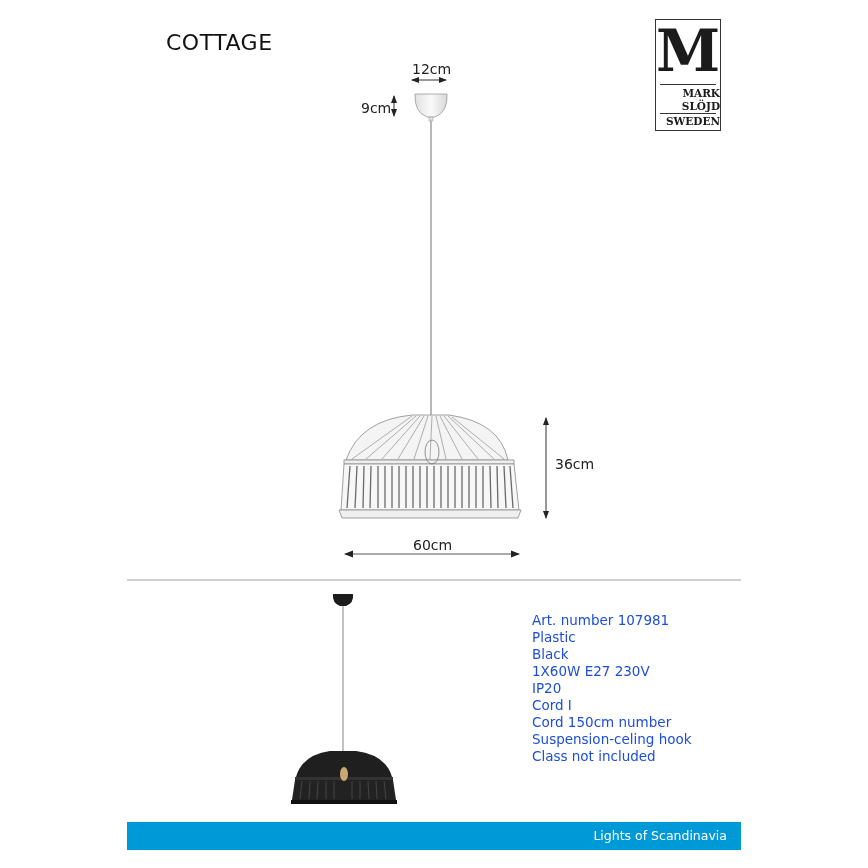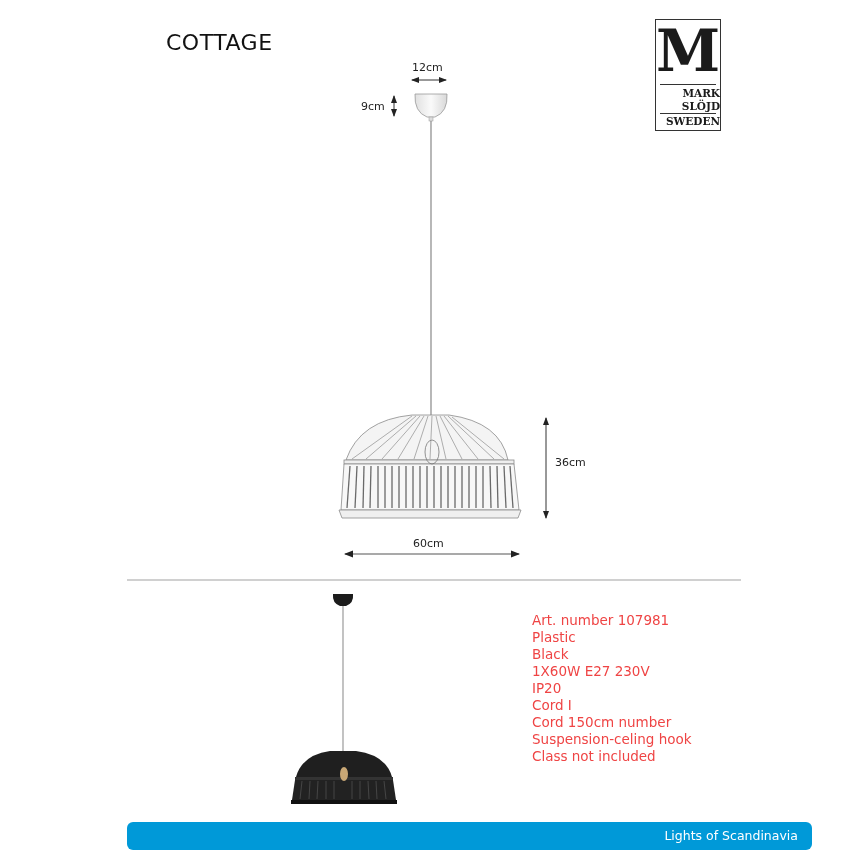--- a/index.html
+++ b/index.html
@@ -1,30 +1,30 @@
 <!DOCTYPE html>
 <html><head>
 <meta charset="utf-8">
 <style>
   html, body { margin: 0; padding: 0; background: #ffffff; }
   body { width: 868px; height: 868px; position: relative; overflow: hidden;
          font-family: "DejaVu Sans", sans-serif; color: #1a1a1a; }
   .abs { position: absolute; }
   .title { left: 166px; top: 30px; font-size: 22px; letter-spacing: 0.5px; color: #111; font-weight: 400; }
-  .dim { font-size: 11px; color: #222; text-align: center; }
+  .dim { font-size: 14px; color: #222; text-align: center; }
   .logo { left: 655px; top: 19px; width: 64px; height: 110px; border: 1px solid #333; background: #fff; }
   .logo-m { position: absolute; left: 0; right: 0; top: 2px; text-align: center; font-family: "DejaVu Serif", serif;
             font-weight: 700; font-size: 58px; line-height: 58px; color: #1b1b1b; }
   .logo-rule { position: absolute; left: 4px; right: 4px; height: 1px; background: #333; }
   .logo-txt { position: absolute; left: 0; right: 0; text-align: right; font-family: "DejaVu Serif", serif;
               font-weight: 700; font-size: 10.5px; line-height: 12px; color: #1b1b1b; letter-spacing: 0px; }
   .sep { left: 127px; top: 579px; width: 614px; height: 2px; background: #d0d0d0; }
-  .specs { left: 532px; top: 612px; font-size: 13.5px; line-height: 17px; color: #ef4444; }
+  .specs { left: 532px; top: 612px; font-size: 13.5px; line-height: 17px; color: #1d4ed8; }
   .specs div { white-space: nowrap; }
-  .banner { left: 127px; top: 822px; width: 685px; height: 28px; background: #0099d8; border-radius: 6px; }
+  .banner { left: 127px; top: 822px; width: 614px; height: 28px; background: #0099d8; }
   .banner-txt { position: absolute; right: 14px; top: 6px; color: #ffffff; font-size: 12.5px; font-family: "DejaVu Sans", sans-serif; }
 </style>
 </head>
 <body>
 
 <div class="abs title">COTTAGE</div>
 
 <div class="abs logo">
   <div class="logo-m">M</div>
   <div class="logo-rule" style="top:64px"></div>

